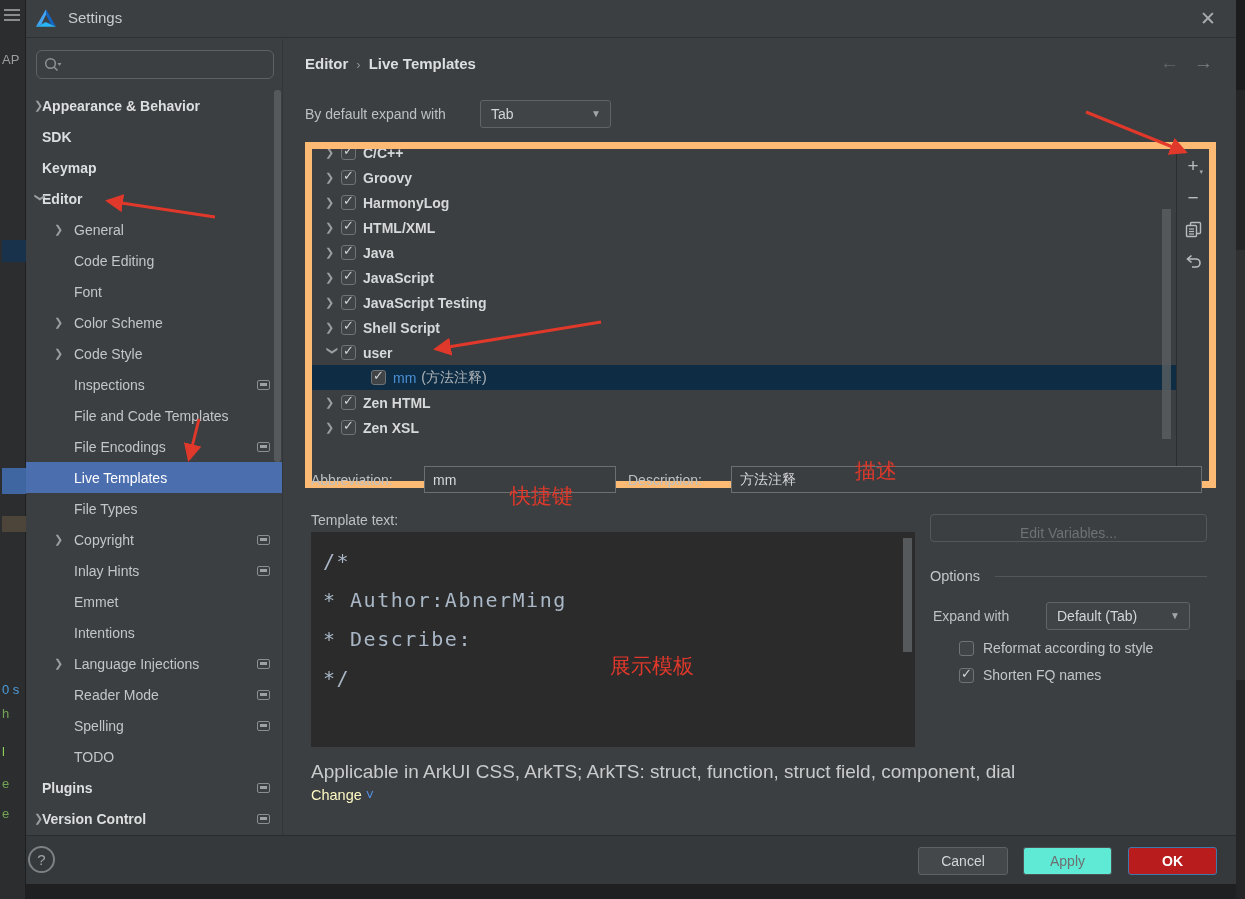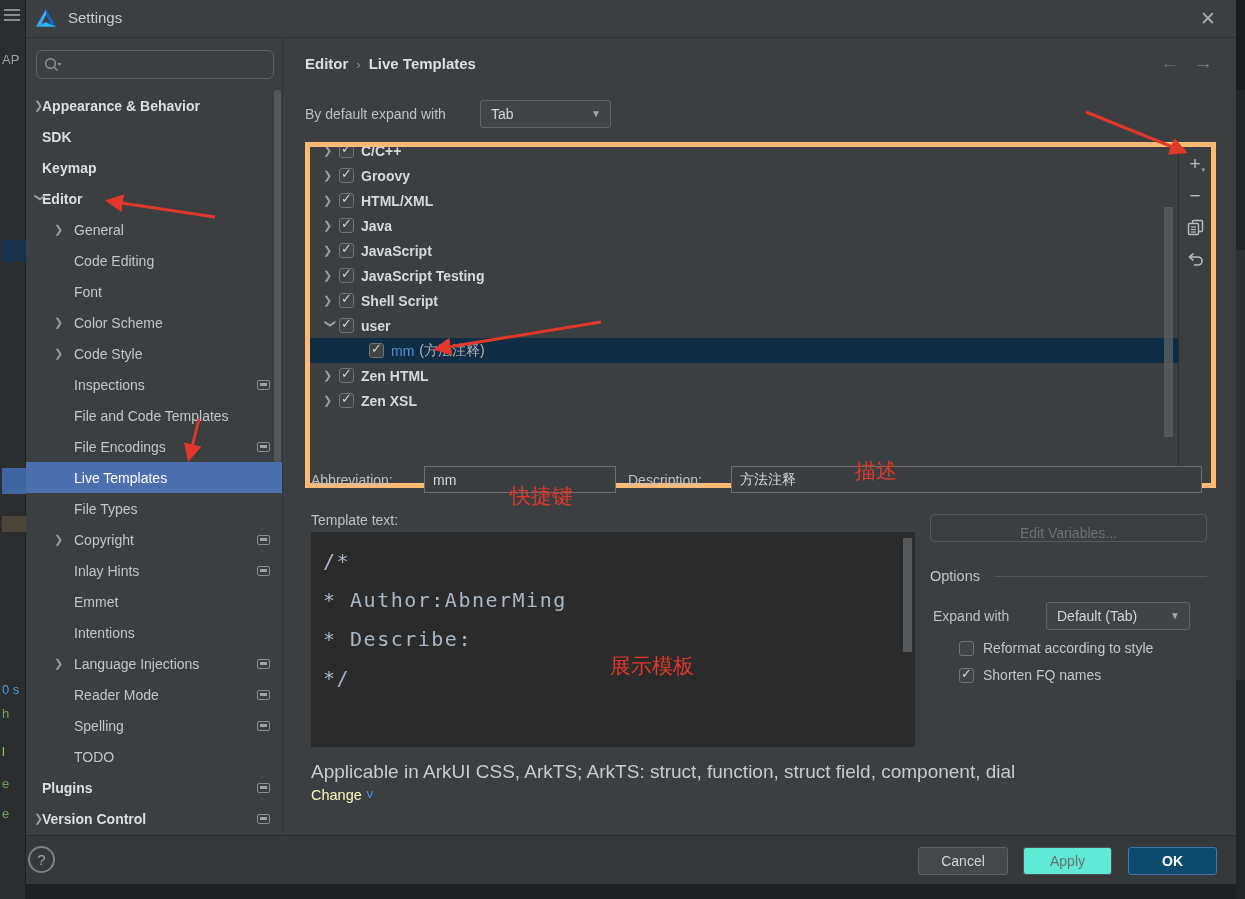--- a/index.html
+++ b/index.html
@@ -58,21 +58,21 @@
   #nav-fwd  { position:absolute; left:911px; top:13px; font-size:19px; color:#7c8082; }
 
   #expand-label { position:absolute; left:22px; top:67px; font-size:14px; }
   .dropdown { position:absolute; height:28px; background:#404446; border:1px solid #606467; border-radius:3px;
               font-size:14px; color:#d3d5d7; display:flex; align-items:center; padding:0 10px; }
   .dropdown .dd-caret { position:absolute; right:9px; top:50%; transform:translateY(-58%); font-size:10px; color:#a3a6a8; }
   .dropdown .dd-caret::before { content:"▼"; }
   #dd-default-expand { left:197px; top:61px; width:131px; }
 
   
-  #tree-panel { position:absolute; left:22px; top:103px; width:911px; height:346px; border:5px solid #fdba74; background:#3c3f41; overflow:hidden; }
+  #tree-panel { position:absolute; left:22px; top:103px; width:911px; height:346px; border:7px solid #fdba74; background:#3c3f41; overflow:hidden; }
   #tree-rows { position:absolute; left:0; top:0; right:33px; bottom:0; overflow:hidden; }
   #tree-rows .inner { margin-top:-9px; }
   .t-row { position:relative; height:25px; display:flex; align-items:center; }
   .t-row .chev { position:static; margin-left:13px; width:16px; }
   .t-row .cb { margin-right:7px; }
   .t-label { font-size:14px; font-weight:bold; color:#d6d8da; }
   .t-row.child { padding-left:59px; }
   .t-row.sel { background:#0e2d45; }
   .t-name-blue { font-size:14px; color:#4a8fd4; }
   .t-suffix { font-size:14px; color:#b2b5b7; margin-left:5px; }
@@ -120,21 +120,21 @@
   #change-link .dd-caret2::before { content:"˅"; font-size:14px; }
 
   
   #footer { position:absolute; left:0; bottom:0; right:0; height:49px; background:#36393c; border-top:1px solid #2a2d2f; }
   #help-btn { position:absolute; left:2px; top:10px; width:27px; height:27px; border:2px solid #7e8183; border-radius:50%;
               color:#a0a3a5; font-size:15px; display:flex; align-items:center; justify-content:center; }
   .btn { position:absolute; top:11px; height:28px; border-radius:3px; font-size:14px;
          display:flex; align-items:center; justify-content:center; }
   #btn-cancel { left:892px; width:90px; background:#44484a; border:1px solid #5f6264; color:#d2d4d6; }
   #btn-apply  { left:997px; width:89px; background:#5eead4; border:1px solid #4e5254; color:#6d7072; }
-  #btn-ok     { left:1102px; width:89px; background:#0c4a6e; border:1px solid #3f78ab; color:#ffffff; font-weight:bold; }
+  #btn-ok     { left:1102px; width:89px; background:#b91c1c; border:1px solid #3f78ab; color:#ffffff; font-weight:bold; }
 
   
   .red-hint { position:absolute; color:#e0382a; font-size:21px; z-index:60; }
   #hint-abbrev { left:510px; top:482px; }
   #hint-desc { left:855px; top:457px; }
   #hint-template { left:610px; top:652px; }
   #anno-svg { position:absolute; left:0; top:0; z-index:60; pointer-events:none; }
 </style>
 </head>
 <body>
@@ -315,20 +315,25 @@
               <span class="t-label">C/C++</span>
             </div>
           <div class="t-row">
               <span class="chev"></span>
               <span class="cb checked"></span>
               <span class="t-label">Groovy</span>
             </div>
           <div class="t-row">
               <span class="chev"></span>
               <span class="cb checked"></span>
+              <span class="t-label">HarmonyLog</span>
+            </div>
+          <div class="t-row">
+              <span class="chev"></span>
+              <span class="cb checked"></span>
               <span class="t-label">HTML/XML</span>
             </div>
           <div class="t-row">
               <span class="chev"></span>
               <span class="cb checked"></span>
               <span class="t-label">Java</span>
             </div>
           <div class="t-row">
               <span class="chev"></span>
               <span class="cb checked"></span>

